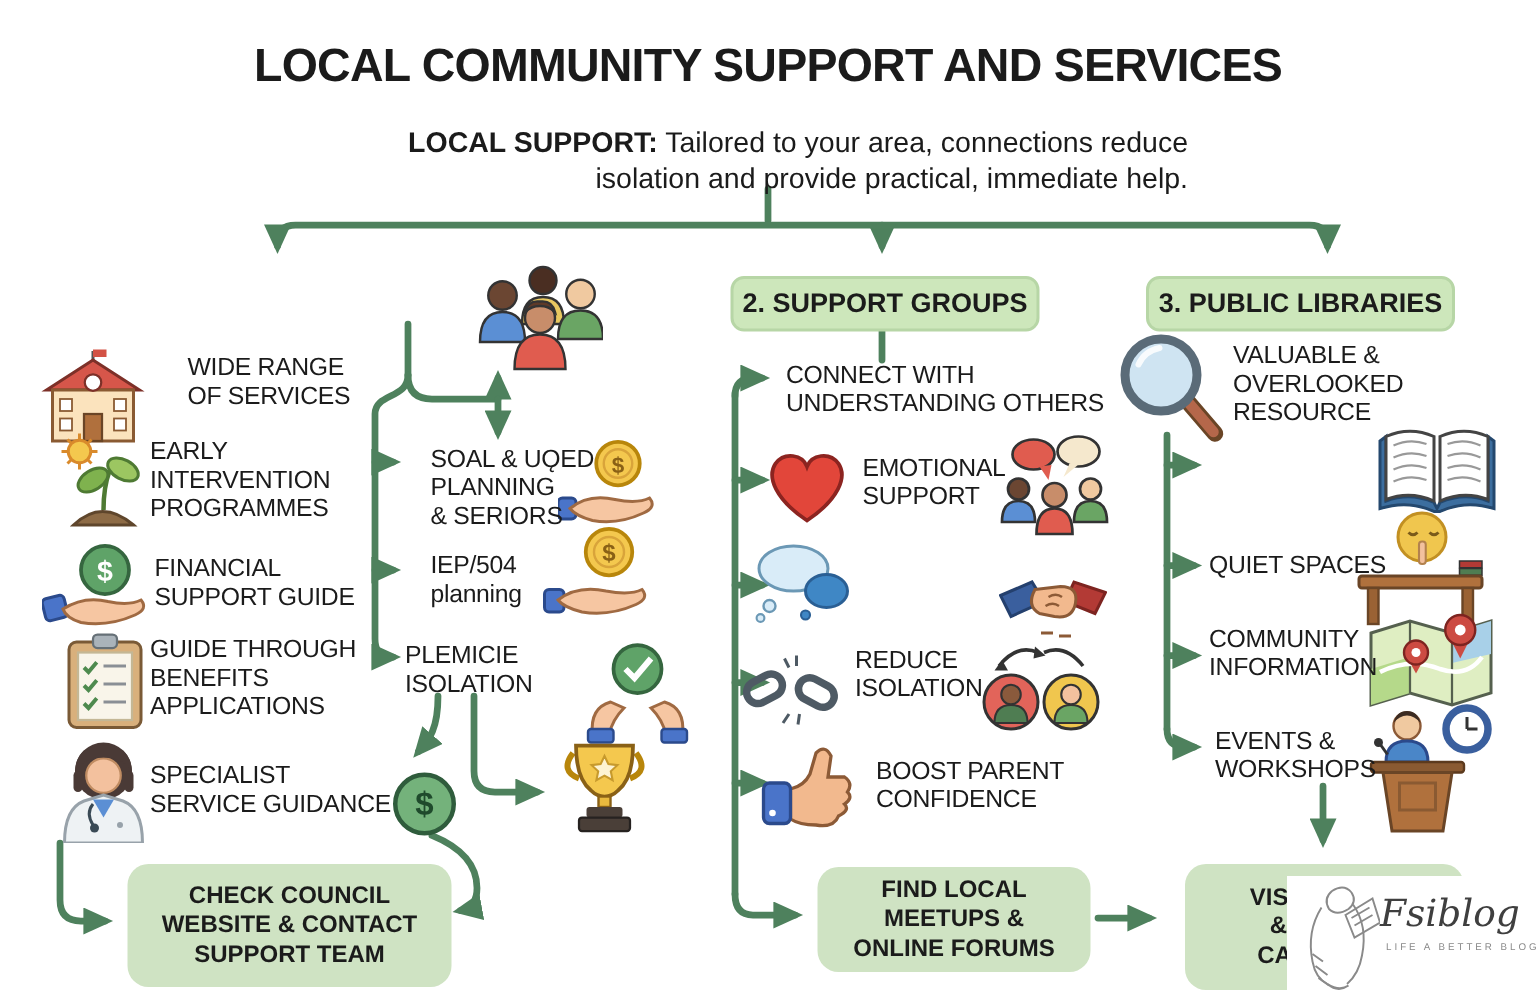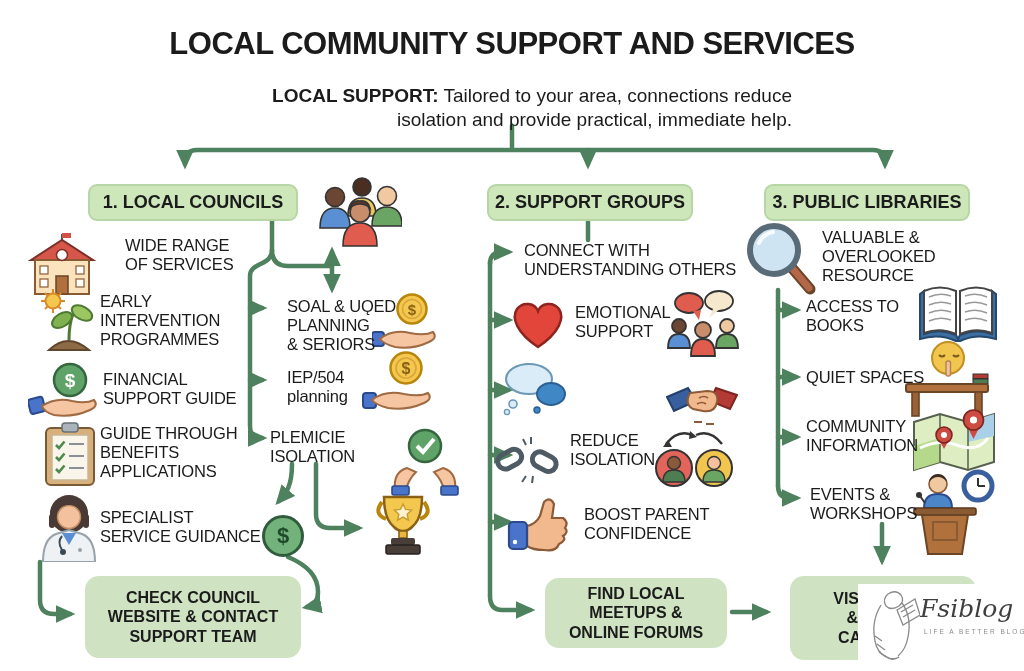--- a/index.html
+++ b/index.html
@@ -72,21 +72,20 @@
     <path class="cn" d="M778,486 Q778,498 790,498 H796" marker-end="url(#ah)"></path>
     <path class="cn" d="M778,310 H796" marker-end="url(#ah)"></path>
     <path class="cn" d="M778,377 H796" marker-end="url(#ah)"></path>
     <path class="cn" d="M778,437 H796" marker-end="url(#ah)"></path>
     <path class="cn" d="M882,524 V560" marker-end="url(#ah)"></path>
   </svg>
 
   <div class="title">LOCAL COMMUNITY SUPPORT AND SERVICES</div>
   <div class="subtitle"><b>LOCAL SUPPORT:</b><span> Tailored to your area, connections reduce isolation and provide practical, immediate help.</span></div>
 
-  <div class="hdr" style="left:88px;top:184px;width:206px;height:33px;">1. LOCAL COUNCILS</div>
   <div class="hdr" style="left:487px;top:184px;width:202px;height:33px;">2. SUPPORT GROUPS</div>
   <div class="hdr" style="left:764px;top:184px;width:202px;height:33px;">3. PUBLIC LIBRARIES</div>
 
   <div class="ic" style="left:27px;top:232px;">
     <svg width="70" height="64" viewBox="0 0 70 64">
       <line x1="35" y1="2" x2="35" y2="12" stroke="#555" stroke-width="2"></line>
       <rect x="35" y="1" width="9" height="5" fill="#d35245"></rect>
       <polygon points="4,28 35,8 66,28" fill="#d6564a" stroke="#7d3028" stroke-width="2"></polygon>
       <rect x="8" y="28" width="54" height="34" fill="#fbe3bd" stroke="#8a5a32" stroke-width="2"></rect>
       <circle cx="35" cy="23" r="5.5" fill="#fff" stroke="#7d3028" stroke-width="1.5"></circle>
@@ -340,22 +339,20 @@
       <line x1="48" y1="46" x2="66" y2="67" stroke="#6a4526" stroke-width="11" stroke-linecap="round"></line>
       <line x1="48" y1="46" x2="65" y2="66" stroke="#b5674a" stroke-width="7" stroke-linecap="round"></line>
       <circle cx="30" cy="28" r="24" fill="#cfe4f2" stroke="#5a6b78" stroke-width="6"></circle>
       <path d="M15,21 Q19,12 29,10" fill="none" stroke="#fff" stroke-width="4" stroke-linecap="round" opacity="0.85"></path>
     </svg>
   </div>
   <div class="lbl" style="left:822px;top:228px;">VALUABLE &amp;
 OVERLOOKED
 RESOURCE</div>
 
-  <div class="lbl" style="left:806px;top:297px;">ACCESS TO
-BOOKS</div>
   <div class="ic" style="left:918px;top:282px;">
     <svg width="80" height="66" viewBox="0 0 80 66">
       <path d="M2,12 L6,9 L6,52 Q22,46 38,53 L40,57 L42,53 Q58,46 74,52 L74,9 L78,12 L78,57 Q59,51 42,59 L38,59 Q21,51 2,57 Z" fill="#3c6e9f" stroke="#24486e" stroke-width="2"></path>
       <path d="M6,9 Q22,2 38,9 L38,52 Q22,45 6,51 Z" fill="#fff" stroke="#444" stroke-width="2"></path>
       <path d="M42,9 Q58,2 74,9 L74,51 Q58,45 42,52 Z" fill="#fff" stroke="#444" stroke-width="2"></path>
       <g stroke="#999" stroke-width="1.5" fill="none">
         <path d="M11,15 Q22,10 33,14"></path>
           <path d="M11,23 Q22,18 33,22"></path>
           <path d="M11,31 Q22,26 33,30"></path>
           <path d="M11,39 Q22,34 33,38"></path>

